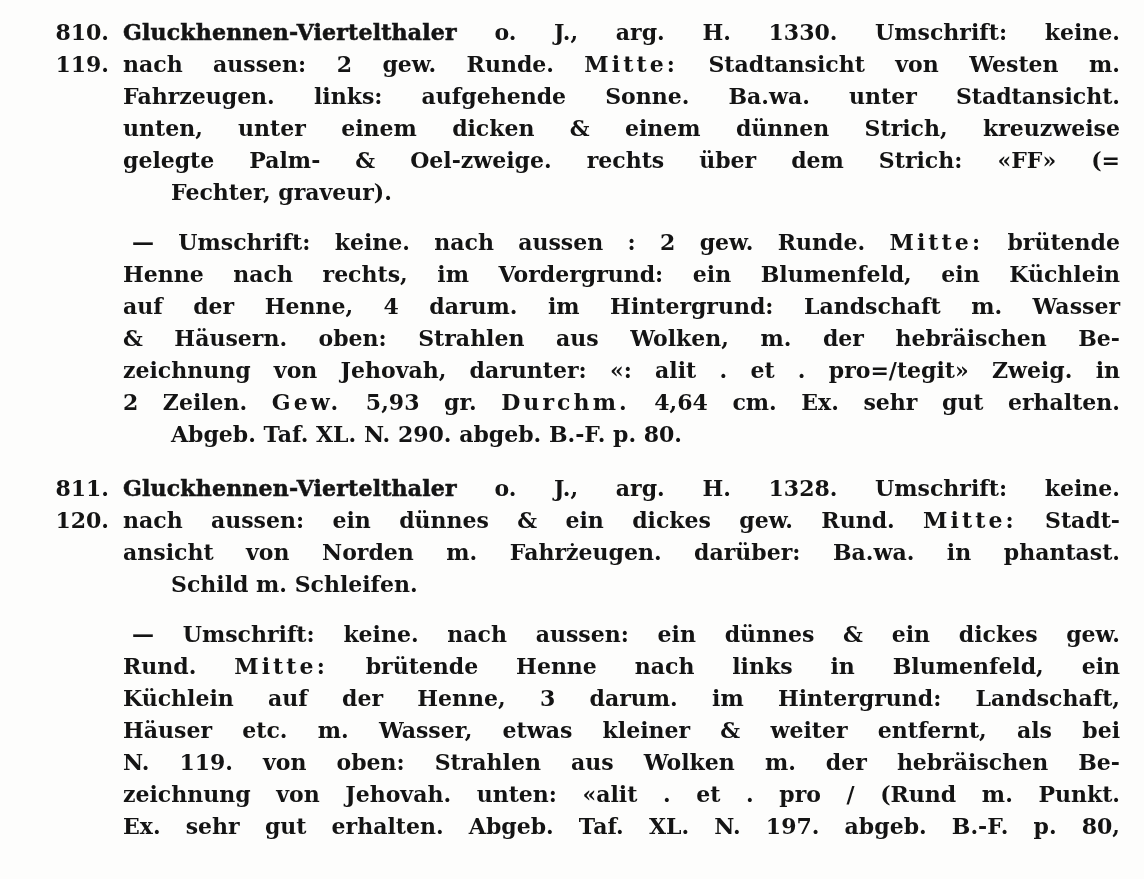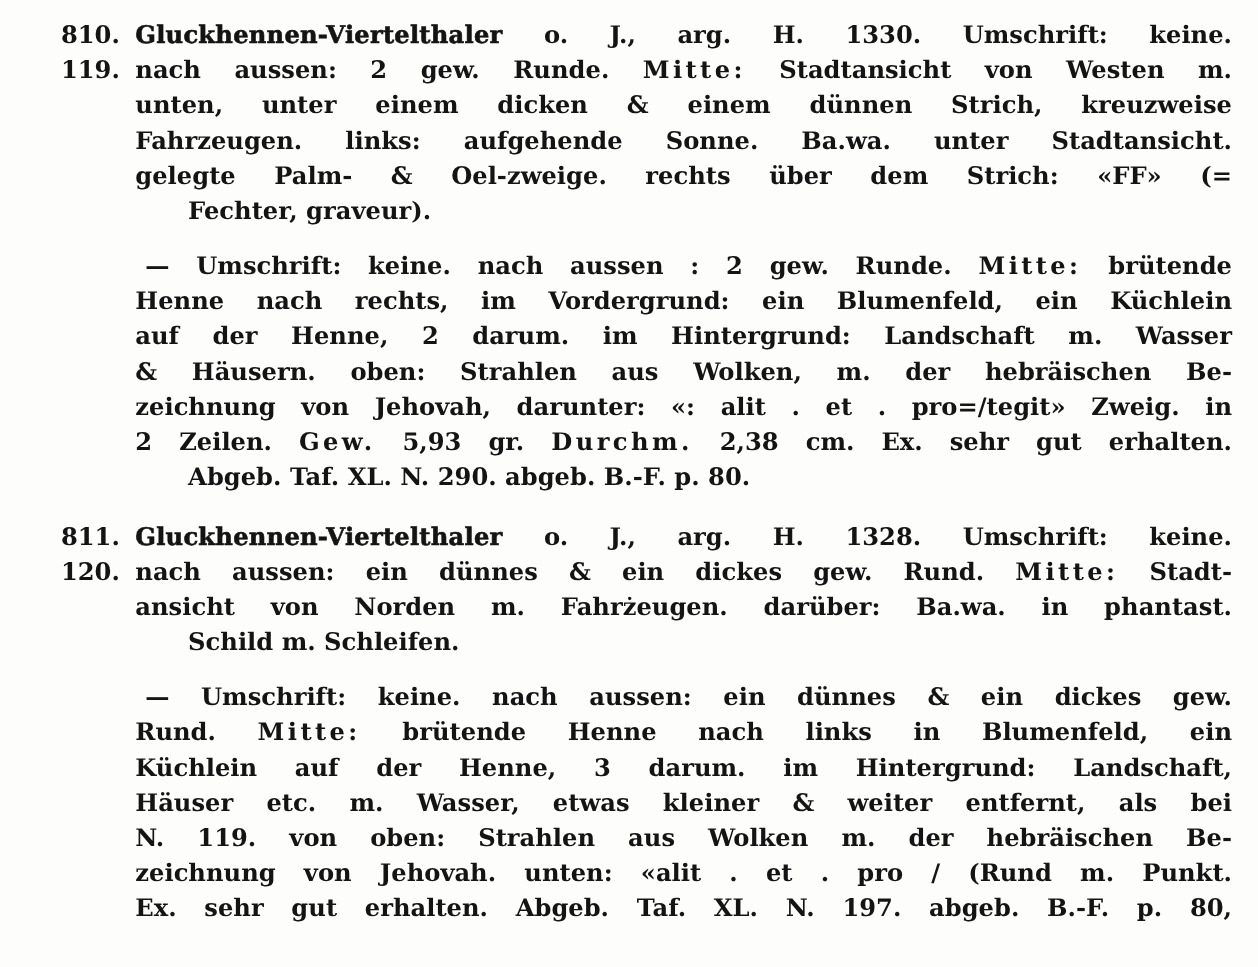--- a/index.html
+++ b/index.html
@@ -73,32 +73,32 @@
 
   <section class="entry">
     <div class="numcol">
       <div class="num">810.</div>
       <div class="num alt">119.</div>
     </div>
     <div class="textcol">
       <div class="para para1">
         <div class="line"><span class="coin-title">Gluckhennen-Viertelthaler</span><span> o. J., arg. H. 1330. Umschrift: keine.</span></div>
         <div class="line"><span>nach aussen: 2 gew. Runde. </span><span class="sp">Mitte:</span><span> Stadtansicht von Westen m.</span></div>
+        <div class="line">Fahrzeugen. links: aufgehende Sonne. Ba.wa. unter Stadtansicht.</div>
         <div class="line">unten, unter einem dicken &amp; einem dünnen Strich, kreuzweise</div>
-        <div class="line">Fahrzeugen. links: aufgehende Sonne. Ba.wa. unter Stadtansicht.</div>
         <div class="line">gelegte Palm- &amp; Oel-zweige. rechts über dem Strich: «FF» (=</div>
         <div class="line last">Fechter, graveur).</div>
       </div>
       <div class="para para2">
         <div class="line dash-indent"><span>— Umschrift: keine. nach aussen : 2 gew. Runde. </span><span class="sp">Mitte:</span><span> brütende</span></div>
         <div class="line">Henne nach rechts, im Vordergrund: ein Blumenfeld, ein Küchlein</div>
-        <div class="line">auf der Henne, 2 darum. im Hintergrund: Landschaft m. Wasser</div>
+        <div class="line">auf der Henne, 4 darum. im Hintergrund: Landschaft m. Wasser</div>
         <div class="line">&amp; Häusern. oben: Strahlen aus Wolken, m. der hebräischen Be-</div>
         <div class="line">zeichnung von Jehovah, darunter: «: alit . et . pro=/tegit» Zweig. in</div>
-        <div class="line"><span>2 Zeilen. </span><span class="sp">Gew.</span><span> 5,93 gr. </span><span class="sp">Durchm.</span><span> 2,38 cm. Ex. sehr gut erhalten.</span></div>
+        <div class="line"><span>2 Zeilen. </span><span class="sp">Gew.</span><span> 5,93 gr. </span><span class="sp">Durchm.</span><span> 4,64 cm. Ex. sehr gut erhalten.</span></div>
         <div class="line last">Abgeb. Taf. XL. N. 290. abgeb. B.-F. p. 80.</div>
       </div>
     </div>
   </section>
 
   <section class="entry">
     <div class="numcol">
       <div class="num">811.</div>
       <div class="num alt">120.</div>
     </div>

